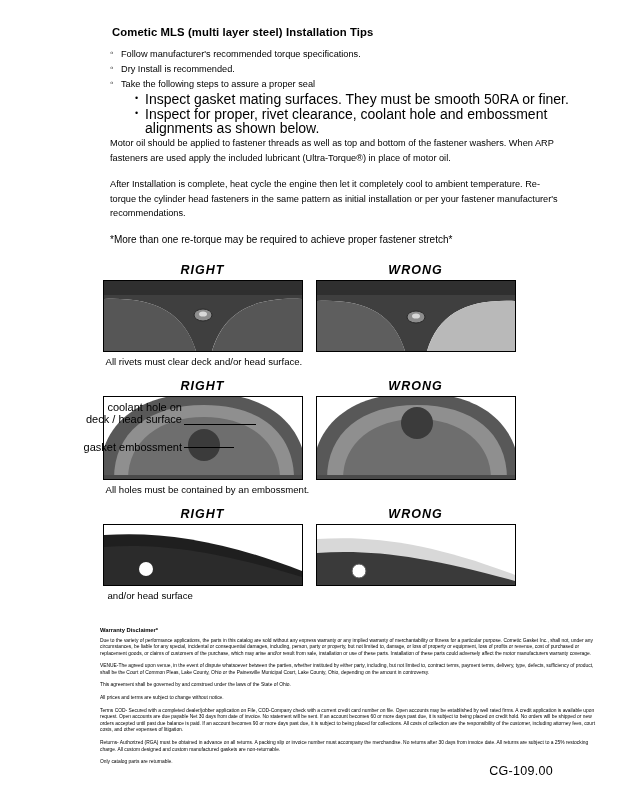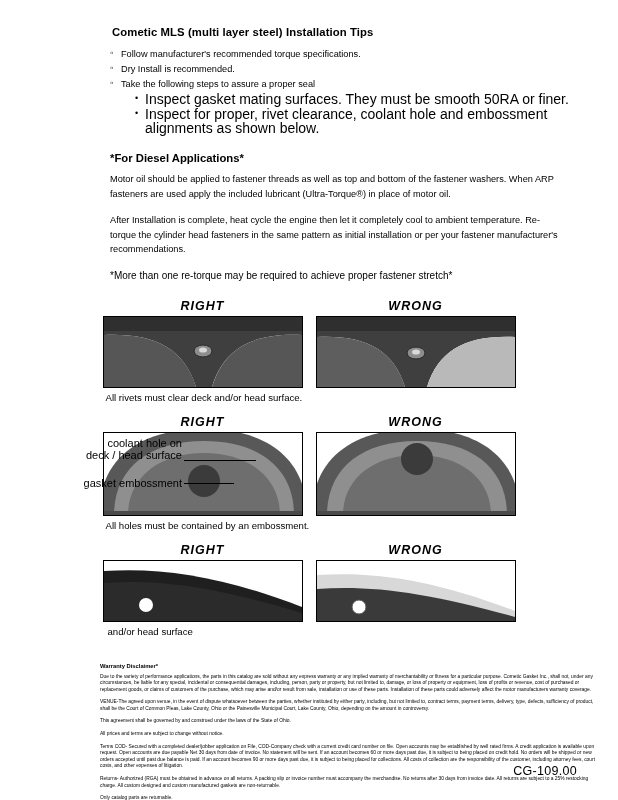--- a/index.html
+++ b/index.html
@@ -145,21 +145,21 @@
     margin: 0 0 5px 0;
   }
   .warranty p {
     font-size: 4.9px;
     line-height: 6.6px;
     margin: 0 0 6px 0;
     text-align: left;
   }
   .docnum {
     position: absolute;
-    right: 41px;
+    right: 65px;
     bottom: 22px;
     font-size: 12.5px;
     letter-spacing: 0.3px;
   }
 </style>
 </head>
 <body>
 
 <div class="page">
 
@@ -178,21 +178,20 @@
         <li>
           <span>Inspect gasket mating surfaces.  They must be smooth 50RA or finer.</span>
         </li>
         <li>
           <span>Inspect for proper, rivet clearance, coolant hole and embossment alignments as shown below.</span>
         </li>
       </ul>
     </li>
   </ul>
 
-  <h2 class="subtitle">*For Diesel Applications*</h2>
   <p class="body">Motor oil should be applied to fastener threads as well as top and bottom of the fastener washers. When ARP fasteners are used apply the included lubricant (Ultra-Torque®) in place of motor oil.</p>
   <p class="body">After Installation is complete, heat cycle the engine then let it completely cool to ambient temperature. Re-torque the cylinder head fasteners in the same pattern as initial installation or per your fastener manufacturer's recommendations.</p>
   <p class="note">*More than one re-torque may be required to achieve proper fastener stretch*</p>
 
   <div class="fig-section">
     <div class="fig-row">
       <div class="fig-col">
         <div class="fig-label">RIGHT</div>
         <div class="fig-box">
           <svg width="198" height="70" viewBox="0 0 198 70">

